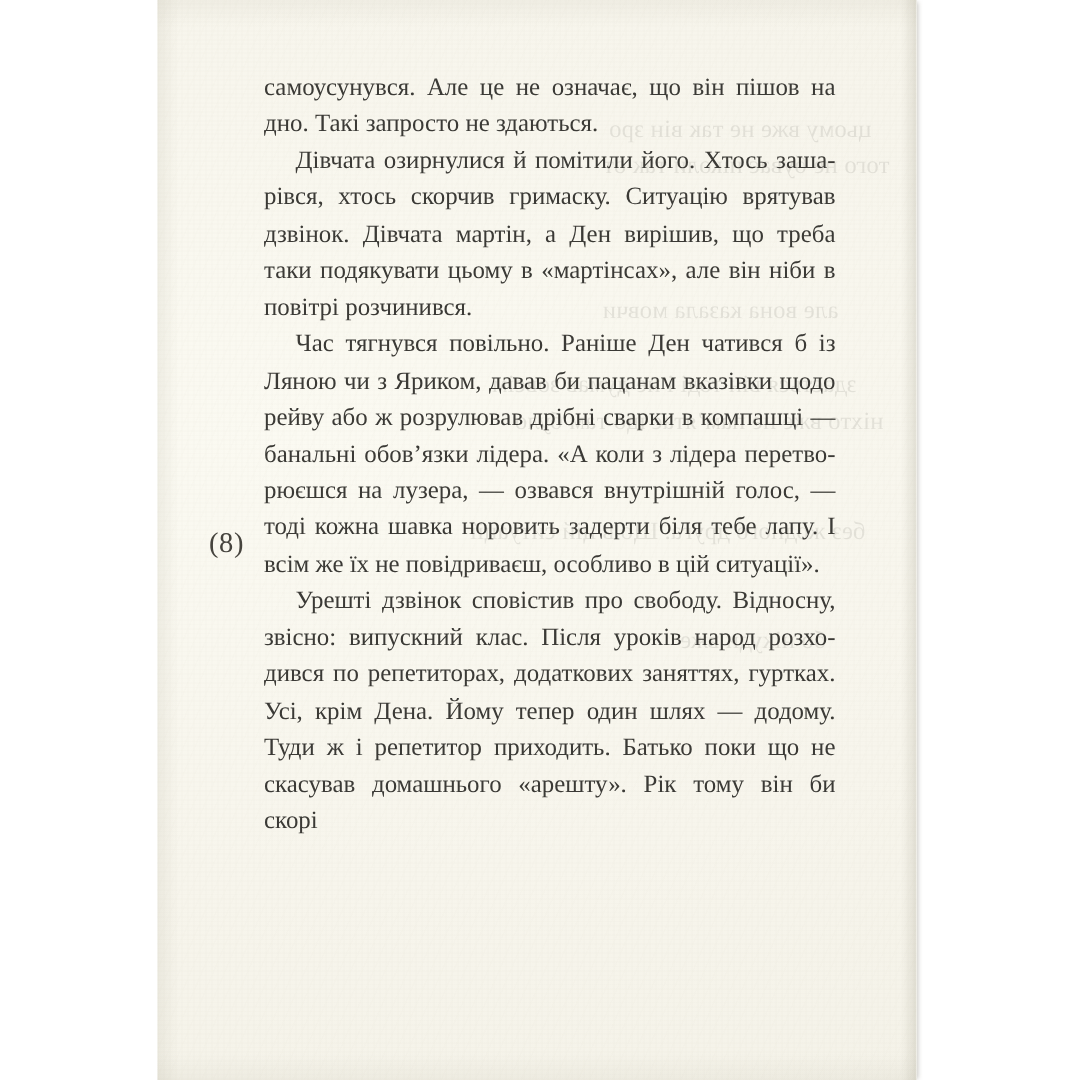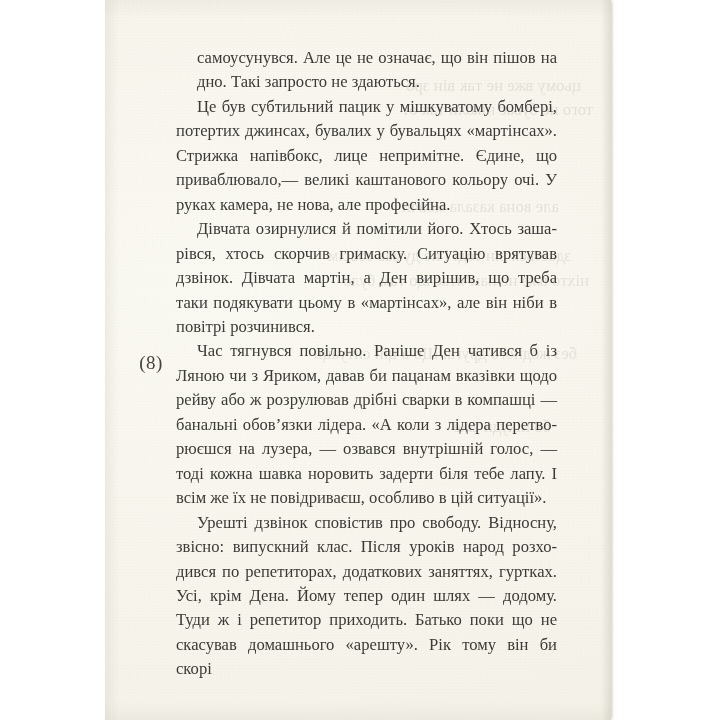--- a/index.html
+++ b/index.html
@@ -105,21 +105,20 @@
     -webkit-font-smoothing: antialiased;
   }
   #textblock p {
     margin: 0;
     text-indent: 21px;
     text-align: justify;
     hyphens: manual;
   }
   #textblock p.noindent {
     text-indent: 0;
-    margin-left: 21px;
   }
   
   #textblock p.runover {
     text-align-last: justify;
   }
 </style>
 </head>
 <body>
 
 <div id="scene">
@@ -137,19 +136,18 @@
       <span class="st-line" style="top:417px;left:60px;">бо нікуди вже</span>
     </div>
 
     <div id="page-shading"></div>
   </div>
 
   <div id="folio">(8)</div>
 
   <div id="textblock">
     <p class="noindent">самоусунувся. Але це не означає, що він пішов на дно. Такі запросто не здаються.</p>
-    <p>Це був субтильний пацик у мішкуватому бомбе­рі, потертих джинсах, бувалих у бувальцях «мартін­сах». Стрижка напівбокс, лице непримітне. Єдине, що приваблювало,— великі каштанового кольору очі. У руках камера, не нова, але професійна.</p>
     <p>Дівчата озирнулися й помітили його. Хтось заша­рівся, хтось скорчив гримаску. Ситуацію врятував дзвінок. Дівчата мартін, а Ден вирішив, що треба таки подякувати цьому в «мартінсах», але він ніби в повітрі розчинився.</p>
     <p>Час тягнувся повільно. Раніше Ден чатився б із Ляною чи з Яриком, давав би пацанам вказівки щодо рейву або ж розрулював дрібні сварки в компашці — банальні обов’язки лідера. «А коли з лідера перетво­рюєшся на лузера, — озвався внутрішній голос, — тоді кожна шавка норовить задерти біля тебе лапу. І всім же їх не повідриваєш, особливо в цій ситуації».</p>
     <p class="runover">Урешті дзвінок сповістив про свободу. Відносну, звісно: випускний клас. Після уроків народ розхо­дився по репетиторах, додаткових заняттях, гуртках. Усі, крім Дена. Йому тепер один шлях — додому. Туди ж і репетитор приходить. Батько поки що не скасував домашнього «арешту». Рік тому він би скорі­</p>
   </div>
 
 </div>
 
 </body></html>

